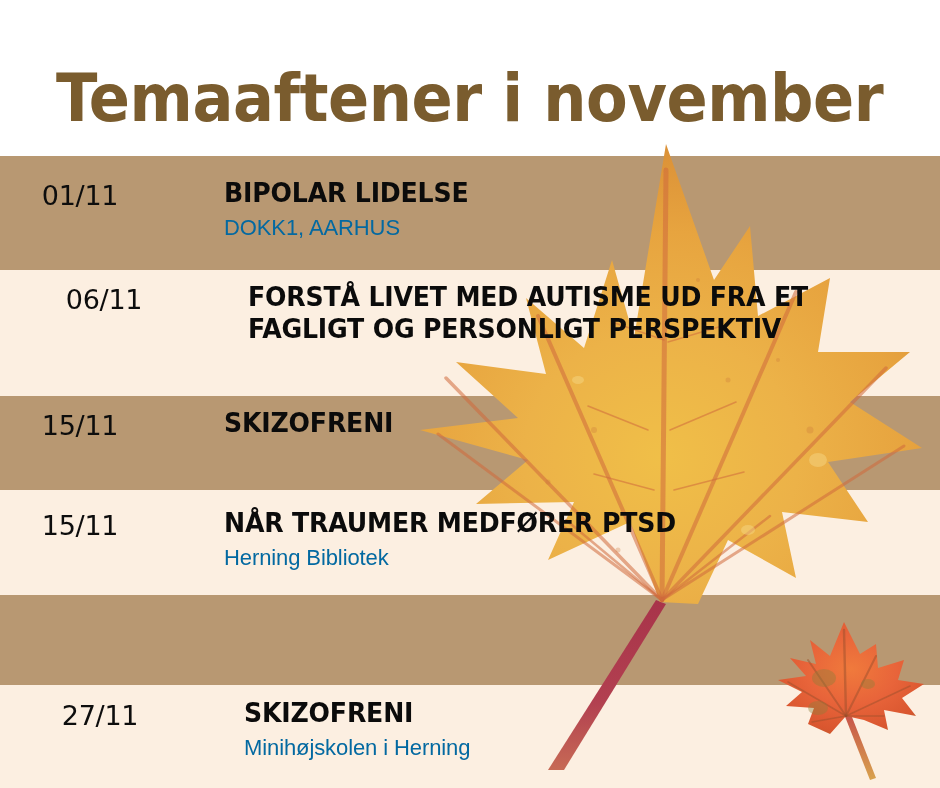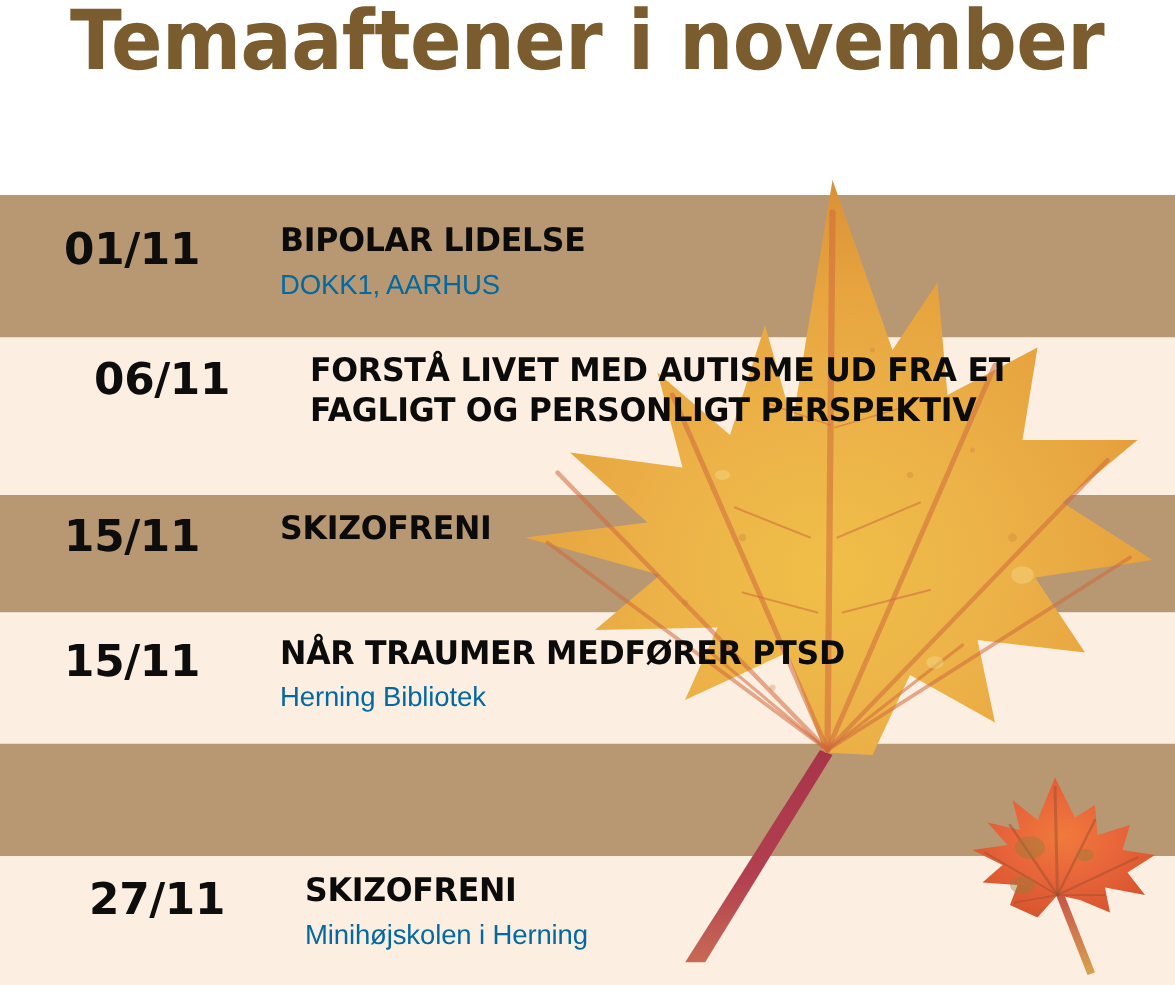--- a/index.html
+++ b/index.html
@@ -27,21 +27,21 @@
   .band-tan   { background: #b89872; }
   .band-cream { background: #fcefe1; }
 
   
   .header {
     position: absolute;
     left: 0; top: 0;
     width: 940px; height: 132px;
     z-index: 5;
     display: flex;
-    align-items: flex-start;
+    align-items: flex-end;
     justify-content: center;
   }
   .poster-title {
     font-family: "DejaVu Sans", sans-serif;
     font-size: 66px;
     font-weight: 700;
     letter-spacing: -0.5px;
     color: #7a5c2e;
     white-space: nowrap;
     transform: scaleX(0.92);
@@ -82,24 +82,24 @@
     position: absolute;
     left: 0;
     width: 940px;
     display: flex;
     align-items: flex-start;
     pointer-events: auto;
   }
   .row-date {
     width: 160px;
     flex: 0 0 160px;
-    text-align: right;
+    text-align: center;
     font-family: "DejaVu Sans", sans-serif;
-    font-size: 35px;
-    font-weight: 700;
+    font-size: 27px;
+    font-weight: 400;
     color: #0d0d0d;
     letter-spacing: -0.3px;
     padding-top: 2px;
   }
   .row-body {
     flex: 1 1 auto;
     padding-left: 64px;
   }
   .row-title {
     font-family: "DejaVu Sans", sans-serif;

